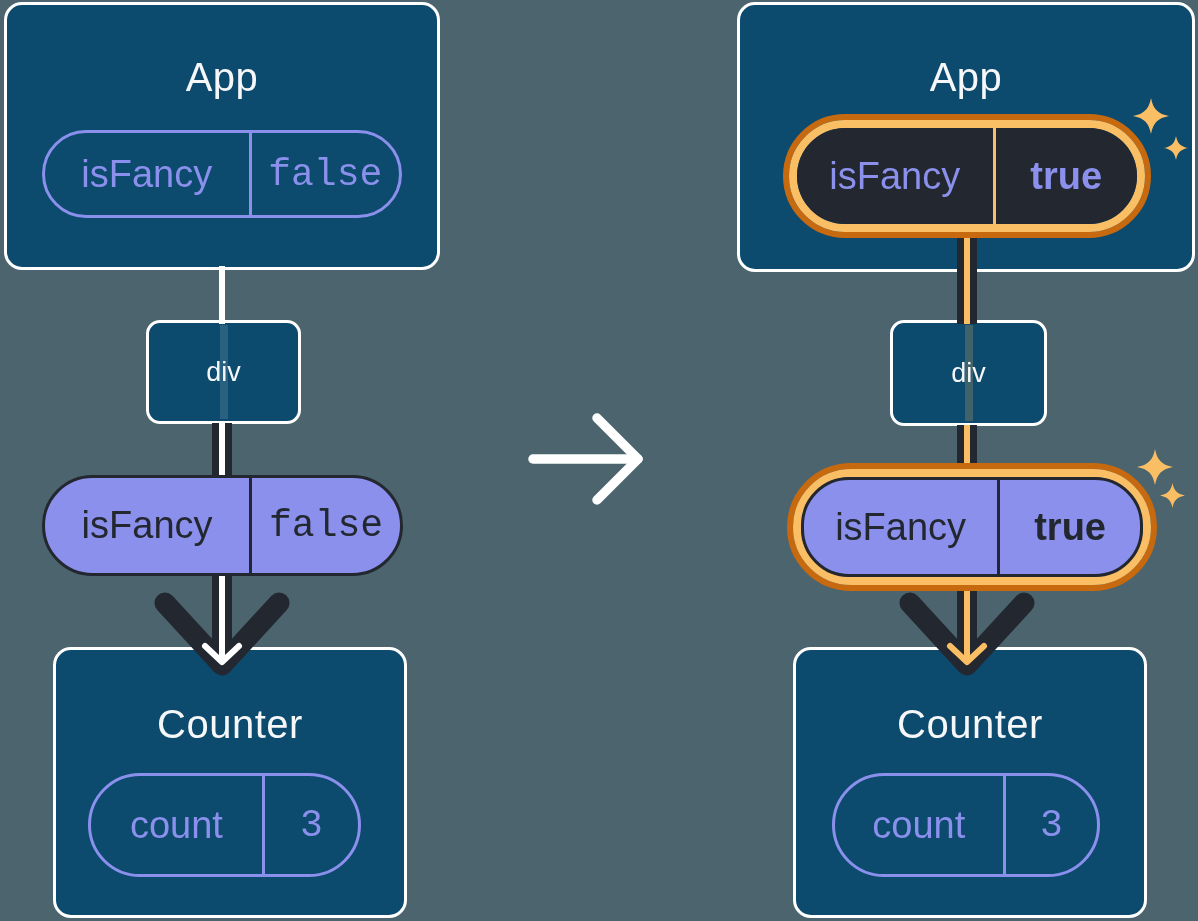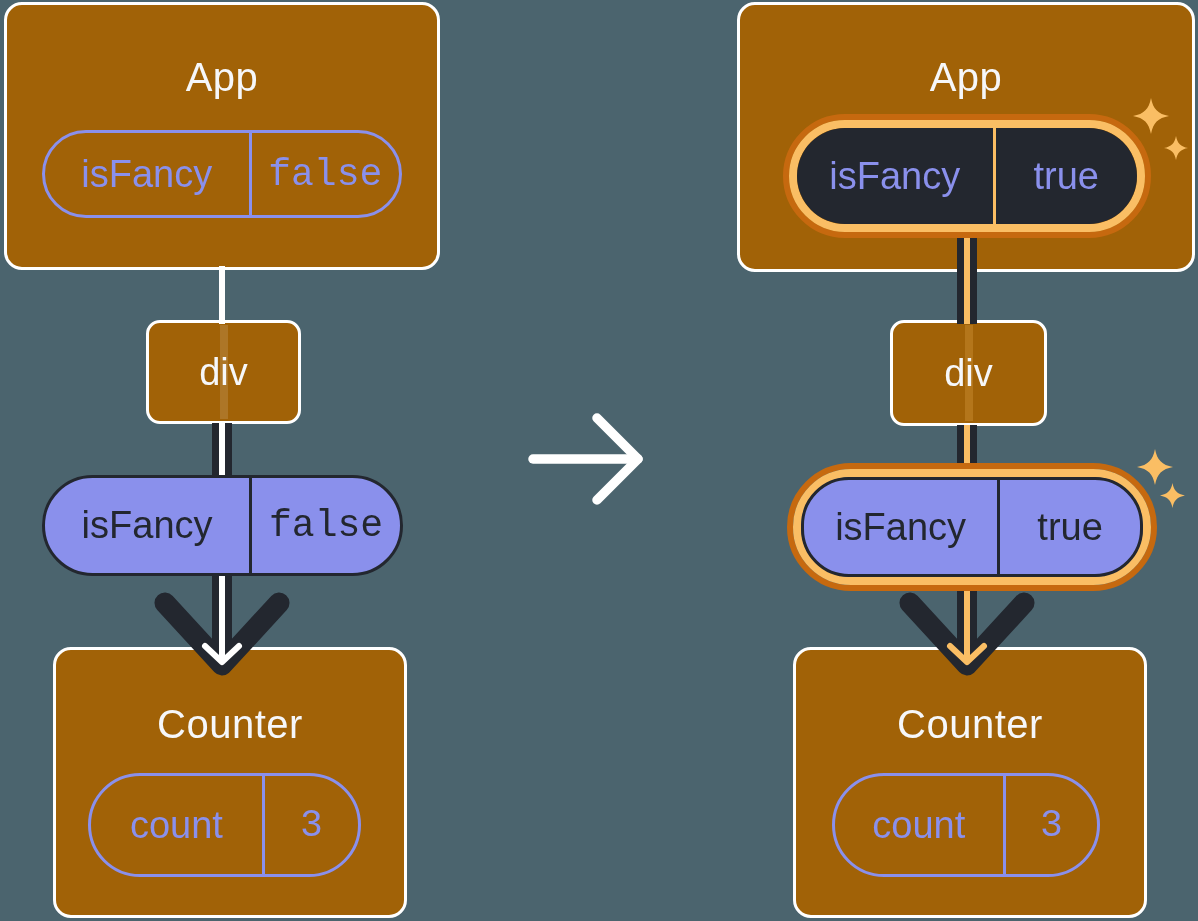--- a/index.html
+++ b/index.html
@@ -8,21 +8,21 @@
     background:#4B646E;
   }
   .canvas{
     position:relative;
     width:1198px;height:921px;
     background:#4B646E;
     overflow:hidden;
   }
   .box{
     position:absolute;
-    background:#a16207;
+    background:#0c4a6e;
     border:3px solid #FFFFFF;
     box-sizing:border-box;
     z-index:0;
     padding-left:40px;
   }
   .box-title{
     position:absolute;left:0;right:0;
     text-align:center;
     color:#F6F7F9;
     font-size:40px;
@@ -77,21 +77,21 @@
     width:100%;height:100%;
     display:flex;align-items:stretch;
     box-sizing:border-box;
     border-radius:48px;
   }
   .pill-core .cell{
     display:flex;align-items:center;justify-content:center;
     font-size:38px;
   }
   .pill-core .cell.key{flex:0 0 57.5%;}
-  .pill-core .cell.val{flex:1;font-weight:400;}
+  .pill-core .cell.val{flex:1;font-weight:700;}
   .pill-core .divider{width:3px;flex:0 0 3px;}
   
   .core-dark{background:#23272F;color:#8A90EC;}
   .core-dark .divider{background:#FABE64;}
   
   .core-purple{background:#8A90EC;color:#23272F;border:3px solid #23272F;}
   .core-purple .divider{background:#23272F;}
   
   .connector-white{
     position:absolute;
@@ -110,21 +110,21 @@
     position:absolute;
     top:2px;bottom:2px;
     left:calc(50% - 4px);
     width:8px;
   }
   .stripe-white{background:rgba(255,255,255,0.13);}
   .stripe-orange{background:rgba(250,190,100,0.22);}
   .div-label{
     position:absolute;inset:0;
     display:flex;align-items:center;justify-content:center;
-    color:#F6F7F9;font-size:38px;
+    color:#F6F7F9;font-size:27px;
   }
   svg.arrow{position:absolute;z-index:1;overflow:visible;}
   svg.sparkles{position:absolute;z-index:3;overflow:visible;}
   svg.mid-arrow{position:absolute;z-index:1;}
   
   .l-app{left:4px;top:2px;width:436px;height:268px;border-radius:18px;}
   .l-app-title{top:50px;}
   .l-app-pill{left:42px;top:130px;width:360px;height:88px;}
   .l-connector{left:219px;top:266px;width:6px;height:58px;}
   .l-div{left:146px;top:320px;width:155px;height:104px;border-radius:14px;}

